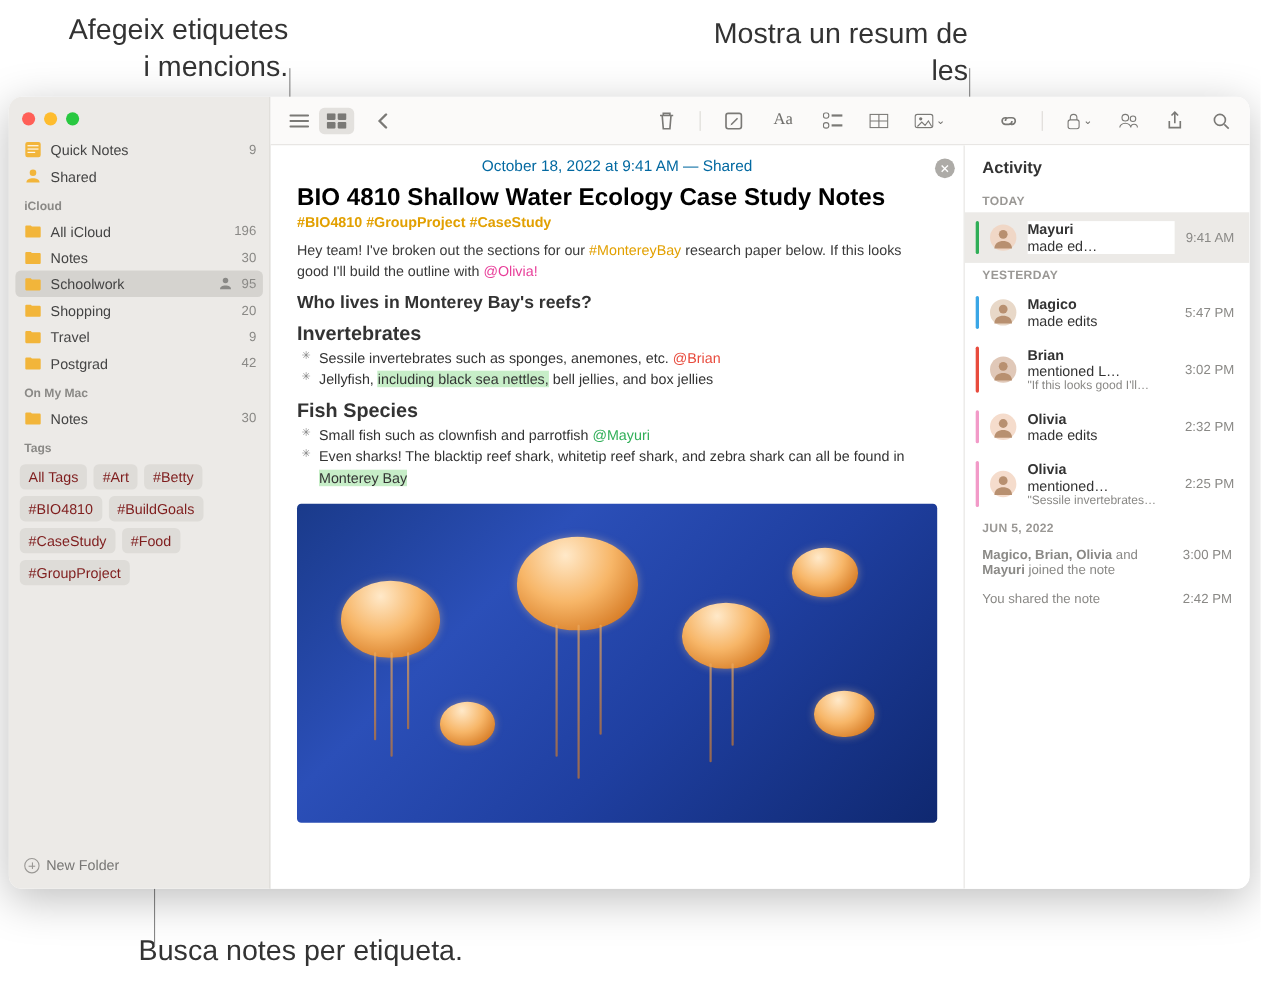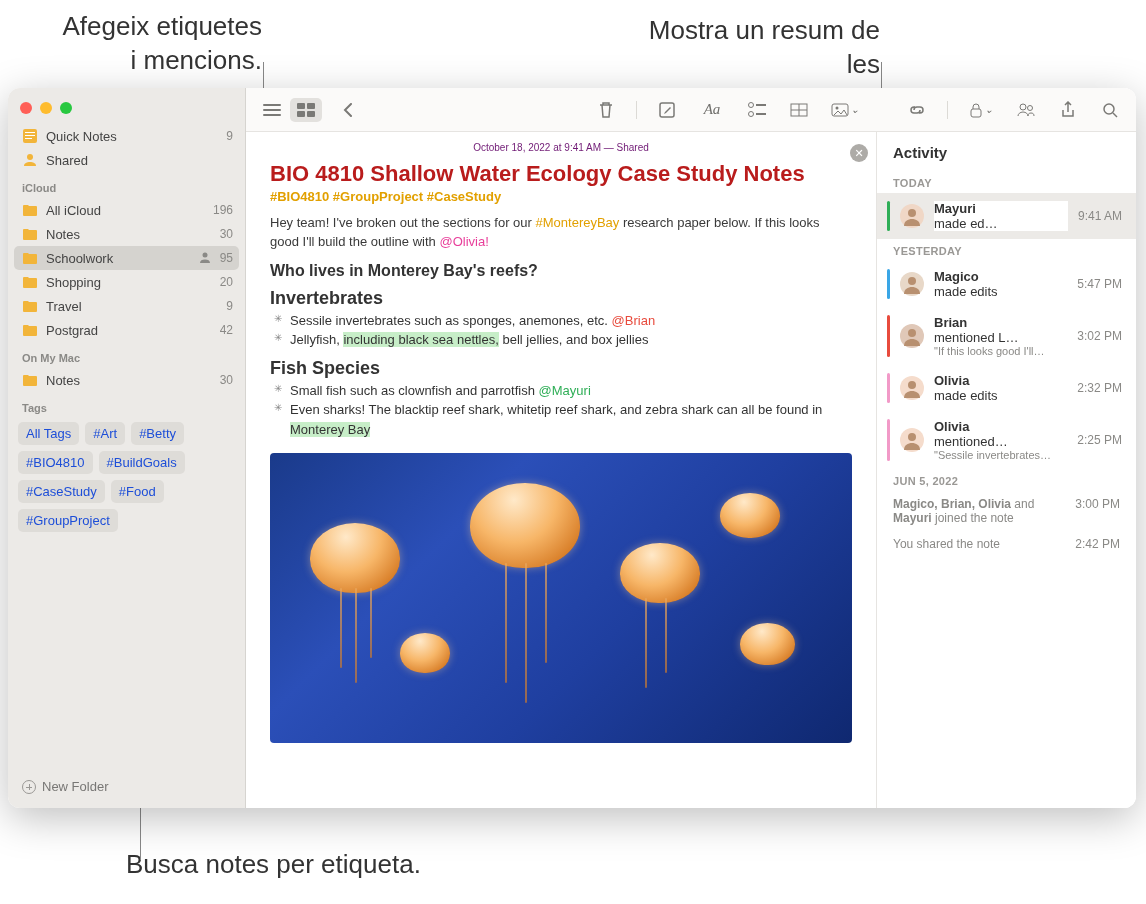--- a/index.html
+++ b/index.html
@@ -50,53 +50,52 @@
   }
   .side-item.sel { background: #d5d3cf; border-radius: 5px; margin: 0 6px; padding-left: 8px; padding-right: 6px;}
   .side-item .icon { width: 16px; height: 16px; display: flex; align-items: center; justify-content: center; flex: none;}
   .side-item .label { flex: 1; }
   .side-item .count { color: #8a8986; font-size: 12px; }
   .side-item .share-icon { width:14px; height:14px; color:#8a8986; }
   .side-head { padding: 10px 14px 4px 14px; color: #8a8986; font-size: 11px; font-weight: 600;}
   
   .tags-wrap { padding: 4px 10px; display: flex; flex-wrap: wrap; gap: 6px; }
   .tag-chip {
-    background: #dedcd8; color: #1d4ed8; padding: 4px 8px; border-radius: 5px;
+    background: #dedcd8; color: #7f1d1d; padding: 4px 8px; border-radius: 5px;
     font-size: 13px;
   }
   .sidebar-footer { margin-top: auto; padding: 8px 14px; color: #787775; display:flex; align-items:center; gap:6px; font-size:13px;}
   .plus-circle { width:14px; height:14px; border:1px solid #9a9895; border-radius:50%; position:relative;}
   .plus-circle::before,.plus-circle::after{content:"";position:absolute;background:#9a9895;}
   .plus-circle::before{left:3px;right:3px;top:6px;height:1px;}
   .plus-circle::after{top:3px;bottom:3px;left:6px;width:1px;}
   
   
   .main { flex: 1; display: flex; flex-direction: column; background: #fff; }
   .toolbar {
     height: 44px; background: #fbfaf9; display: flex; align-items: center;
     padding: 0 10px; gap: 10px; border-bottom: 1px solid #e6e4e1;
     color: #6f6e6b;
-    font-style: italic;
   }
   .tb-group { display: flex; align-items: center; gap: 2px; }
   .tb-btn {
     width: 32px; height: 24px; display: flex; align-items: center; justify-content: center;
     border-radius: 5px;
   }
   .tb-btn.active { background: #e3e1de; }
   .tb-sep { width: 1px; height: 18px; background: #dcdad6; margin: 0 4px; }
   .tb-spacer { flex: 1; }
   .chev-down { font-size:10px; margin-left:2px;}
   
   .content-row { flex: 1; display: flex; overflow:hidden;}
   .note {
     flex: 1; padding: 0px 24px 0 24px; overflow-y: auto; position:relative;
   }
-  .timestamp { text-align: center; color: #701a75; font-size: 10px; margin: 10px 0 8px 0;}
-  .note-title { font-size: 22px; font-weight: 700; color: #b91c1c; margin-bottom: 2px;}
+  .timestamp { text-align: center; color: #0369a1; font-size: 14px; margin: 10px 0 8px 0;}
+  .note-title { font-size: 22px; font-weight: 700; color: #000000; margin-bottom: 2px;}
   .note-tags { color: #e2a000; font-size: 13px; font-weight: 600; margin-bottom: 10px;}
   .tagspan { color: #e2a000; }
   .body-text { font-size: 13px; color: #3a3a3a; line-height: 1.45; margin-bottom: 10px;}
   .mention-o { color: #e83f9a; }
   .mention-b { color: #e84b3d; }
   .mention-m { color: #2fae57; }
   .hl { background: #c7eec8; }
   .h2 { font-size: 16px; font-weight: 700; margin: 8px 0 6px 0;}
   .h3 { font-size: 18px; font-weight: 700; margin: 8px 0 2px 0;}
   .bullet { padding-left: 20px; position: relative; font-size:13px; line-height:1.5;}

